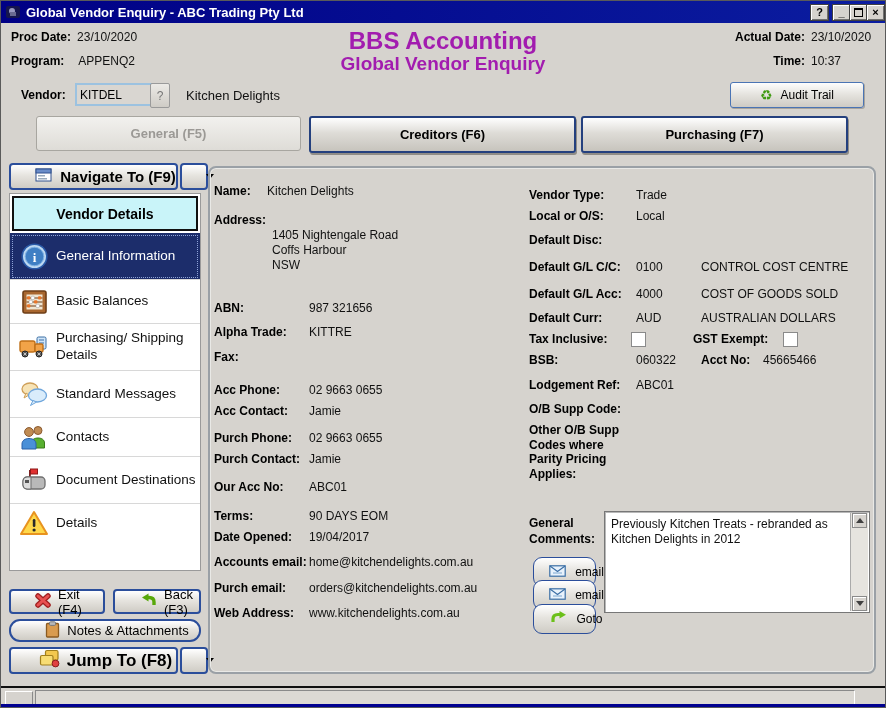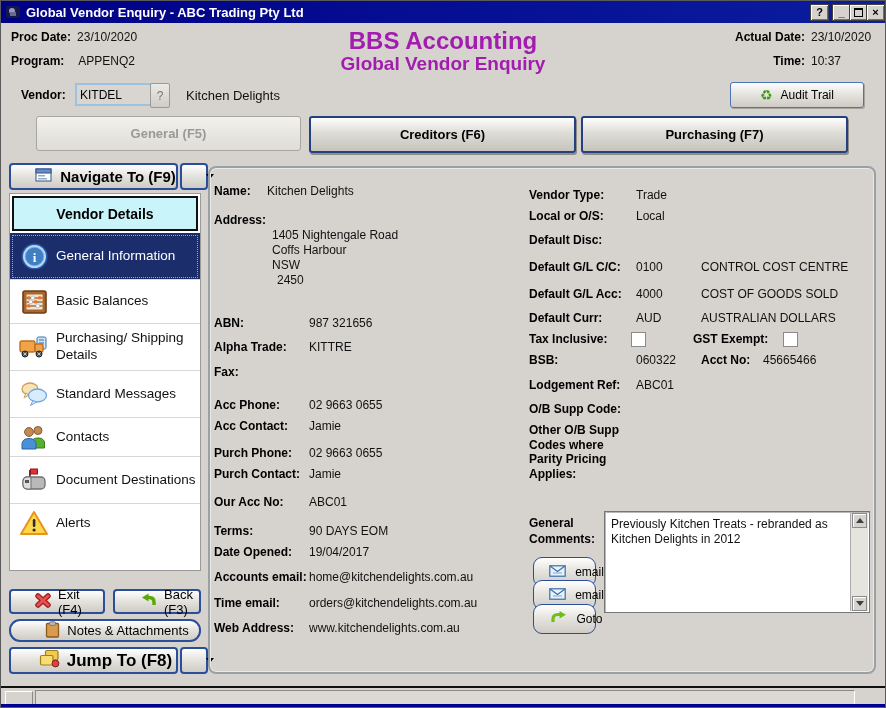--- a/index.html
+++ b/index.html
@@ -271,21 +271,21 @@
     </div>
 
     <div class="item" style="height:32px;border-bottom:none">
       <span class="ic">
           <svg width="30" height="26" viewBox="0 0 30 26">
             <path d="M15 2L28 24H2z" fill="#ffd84a" stroke="#e8931f" stroke-width="2" stroke-linejoin="round"></path>
             <rect x="13.8" y="9" width="2.6" height="8" rx="1.2" fill="#2a2a2a"></rect>
             <circle cx="15.1" cy="20" r="1.6" fill="#2a2a2a"></circle>
           </svg>
         </span>
-      <span>Alerts</span>
+      <span>Details</span>
     </div>
   </div>
 
   <div class="bbtn exit-btn">
     <span><svg width="16" height="15">
           <path d="M3 3L13 12M13 3L3 12" stroke="#a02020" stroke-width="5.5" stroke-linecap="round"></path>
           <path d="M3 3L13 12M13 3L3 12" stroke="#e85050" stroke-width="3" stroke-linecap="round"></path>
         </svg></span>
     <span>Exit (F4)</span>
   </div>
@@ -321,21 +321,20 @@
     <div class="lrow name">
         <span class="lbl">Name:</span>
         <span class="val">Kitchen Delights</span>
       </div>
     <div class="lrow m13">
         <span class="lbl">Address:</span>
       </div>
     <div class="addr val">1405 Nightengale Road</div>
     <div class="addr val">Coffs Harbour</div>
     <div class="addr val">NSW</div>
-    <div class="addr val" style="padding-left:63px">2450</div>
     <div class="lrow m27">
         <span class="lbl">ABN:</span>
         <span class="val">987 321656</span>
       </div>
     <div class="lrow m8">
         <span class="lbl">Alpha Trade:</span>
         <span class="val">KITTRE</span>
       </div>
     <div class="lrow m9">
         <span class="lbl">Fax:</span>
@@ -367,21 +366,21 @@
       </div>
     <div class="lrow m5">
         <span class="lbl">Date Opened:</span>
         <span class="val">19/04/2017</span>
       </div>
     <div class="lrow m9">
         <span class="lbl">Accounts email:</span>
         <span class="val">home@kitchendelights.com.au</span>
       </div>
     <div class="lrow m10">
-        <span class="lbl">Time email:</span>
+        <span class="lbl">Purch email:</span>
         <span class="val">orders@kitchendelights.com.au</span>
       </div>
     <div class="lrow m9">
         <span class="lbl">Web Address:</span>
         <span class="val">www.kitchendelights.com.au</span>
       </div>
   </div>
 
   <div class="rcol">
     <div class="rrow">

